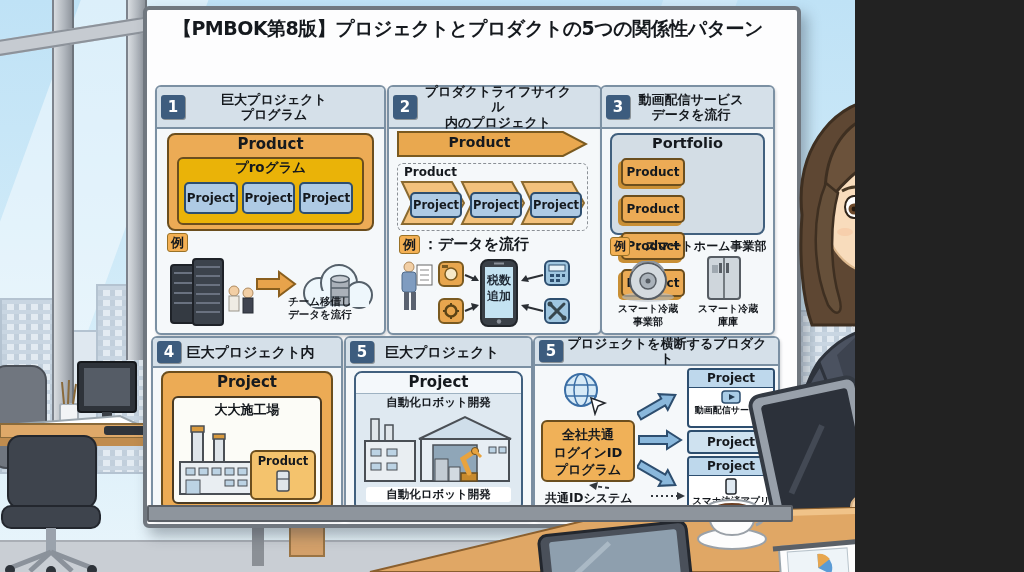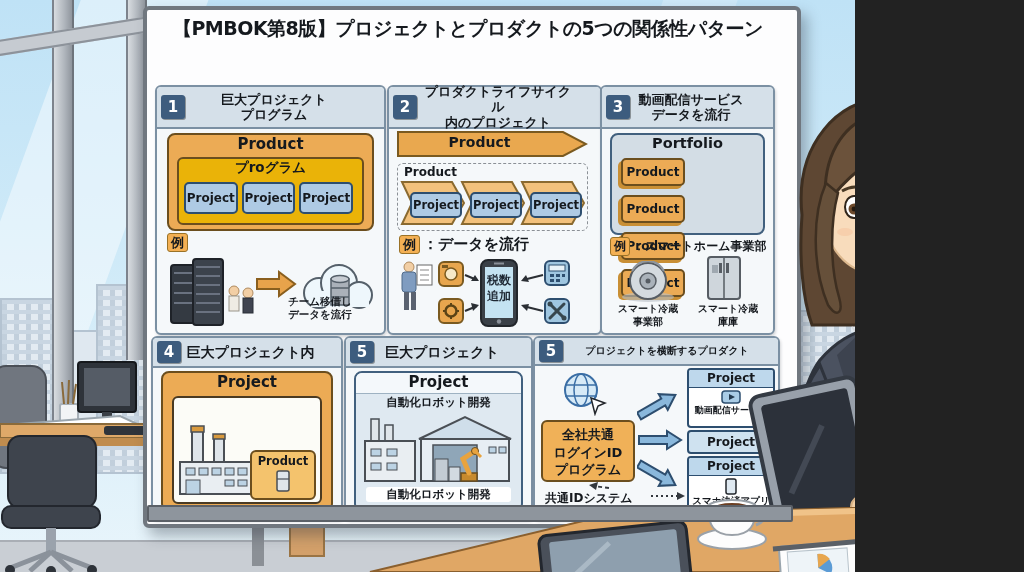--- a/index.html
+++ b/index.html
@@ -294,20 +294,21 @@
   </div>
 
   <div class="panel" style="left:151px;top:336px;width:188px;height:180px;">
     <div class="phead" style="height:28px;">
       <div class="pnum" style="width:22px;height:22px;">4</div>
       <div class="ptitle" style="font-size:14px;">巨大プロジェクト内</div>
     </div>
     <div class="abs obox" style="left:8px;top:33px;width:168px;height:137px;">
       <div class="tc b" style="font-size:15px;height:22px;">Project</div>
       <div class="abs" style="left:9px;top:23px;width:146px;height:104px;background:#fcfcf7;border:2px solid #4a3a22;border-radius:6px;">
+        <div class="tc b" style="font-size:13px;padding-top:3px;">大大施工場</div>
         <svg class="abs" style="left:4px;top:24px;" width="84" height="76">
           <rect x="14" y="6" width="11" height="36" fill="#dfe5ea" stroke="#4a4f55" stroke-width="2"></rect>
           <rect x="13" y="4" width="13" height="6" fill="#d99a3e" stroke="#4a4f55" stroke-width="1.5"></rect>
           <rect x="36" y="14" width="10" height="28" fill="#dfe5ea" stroke="#4a4f55" stroke-width="2"></rect>
           <rect x="35" y="12" width="12" height="5" fill="#d99a3e" stroke="#4a4f55" stroke-width="1.5"></rect>
           <rect x="2" y="40" width="80" height="32" fill="#e9eef2" stroke="#4a4f55" stroke-width="2"></rect>
           <g fill="#bcd3e4" stroke="#4a4f55" stroke-width="1">
             <rect x="8" y="46" width="9" height="7"></rect>
               <rect x="21" y="46" width="9" height="7"></rect>
               <rect x="34" y="46" width="9" height="7"></rect>
@@ -361,21 +362,21 @@
           <path d="M112,40 L118,46" stroke="#e8a33e" stroke-width="3"></path>
         </g>
       </svg>
       <div class="abs tc b" style="left:10px;top:114px;width:145px;font-size:11.5px;background:#fff;border-radius:3px;">自動化ロボット開発</div>
     </div>
   </div>
 
   <div class="panel" style="left:533px;top:336px;width:243px;height:180px;">
     <div class="phead" style="height:26px;">
       <div class="pnum" style="width:22px;height:22px;">5</div>
-      <div class="ptitle" style="font-size:10px;padding-right:10px;">プロジェクトを横断するプロダクト</div>
+      <div class="ptitle" style="font-size:13px;padding-right:10px;">プロジェクトを横断するプロダクト</div>
     </div>
     <svg class="abs" style="left:24px;top:32px;" width="52" height="46">
       <circle cx="22" cy="20" r="16" fill="#d6eaf7" stroke="#3a6ea5" stroke-width="2"></circle>
       <ellipse cx="22" cy="20" rx="7" ry="16" fill="none" stroke="#3a6ea5" stroke-width="1.5"></ellipse>
       <line x1="6" y1="15" x2="38" y2="15" stroke="#3a6ea5" stroke-width="1.5"></line>
       <line x1="6" y1="26" x2="38" y2="26" stroke="#3a6ea5" stroke-width="1.5"></line>
       <polygon points="32,28 46,33 39,36 36,44" fill="#fff" stroke="#22262b" stroke-width="1.5"></polygon>
     </svg>
     <div class="abs tc b" style="left:6px;top:82px;width:94px;height:62px;background:#f0b158;border:2px solid #6b4e1e;border-radius:6px;font-size:13px;line-height:1.35;padding-top:4px;box-sizing:border-box;">
       <div>全社共通</div>

